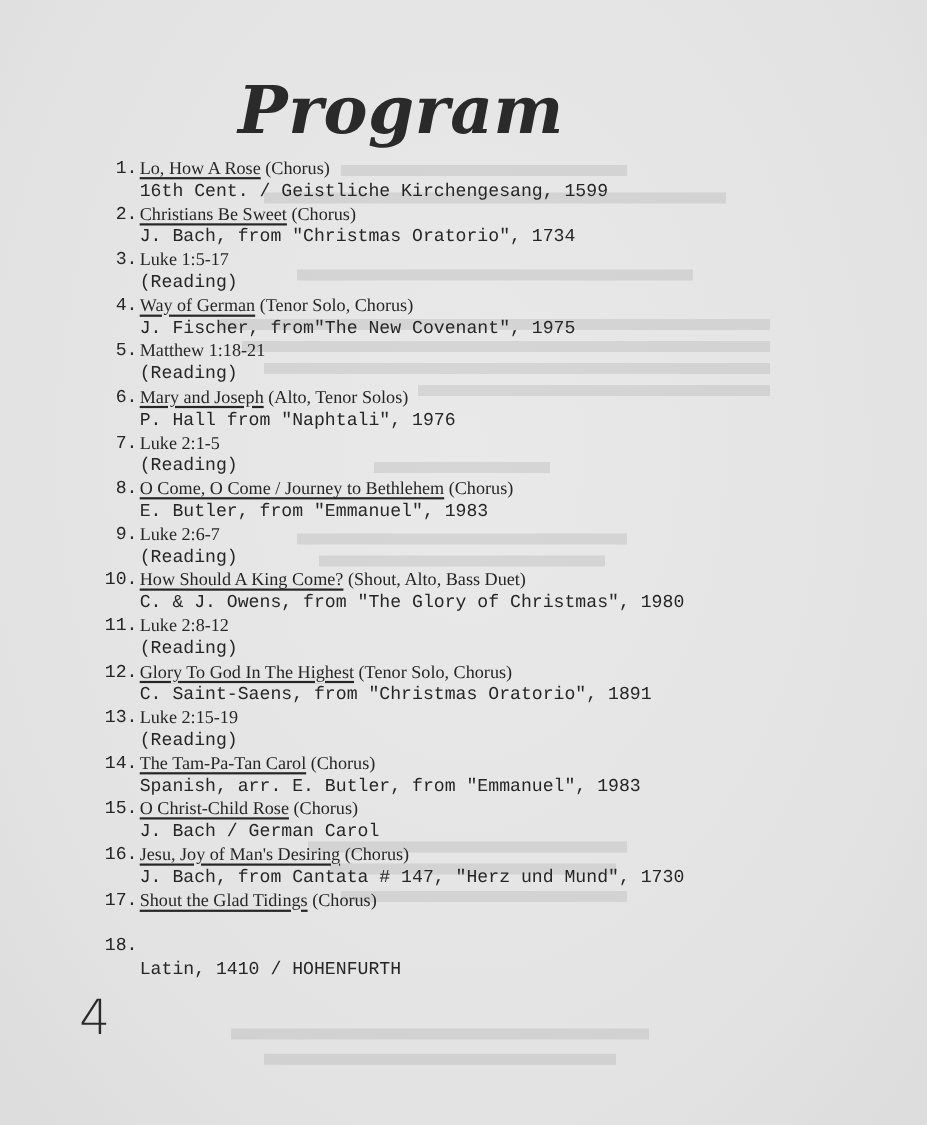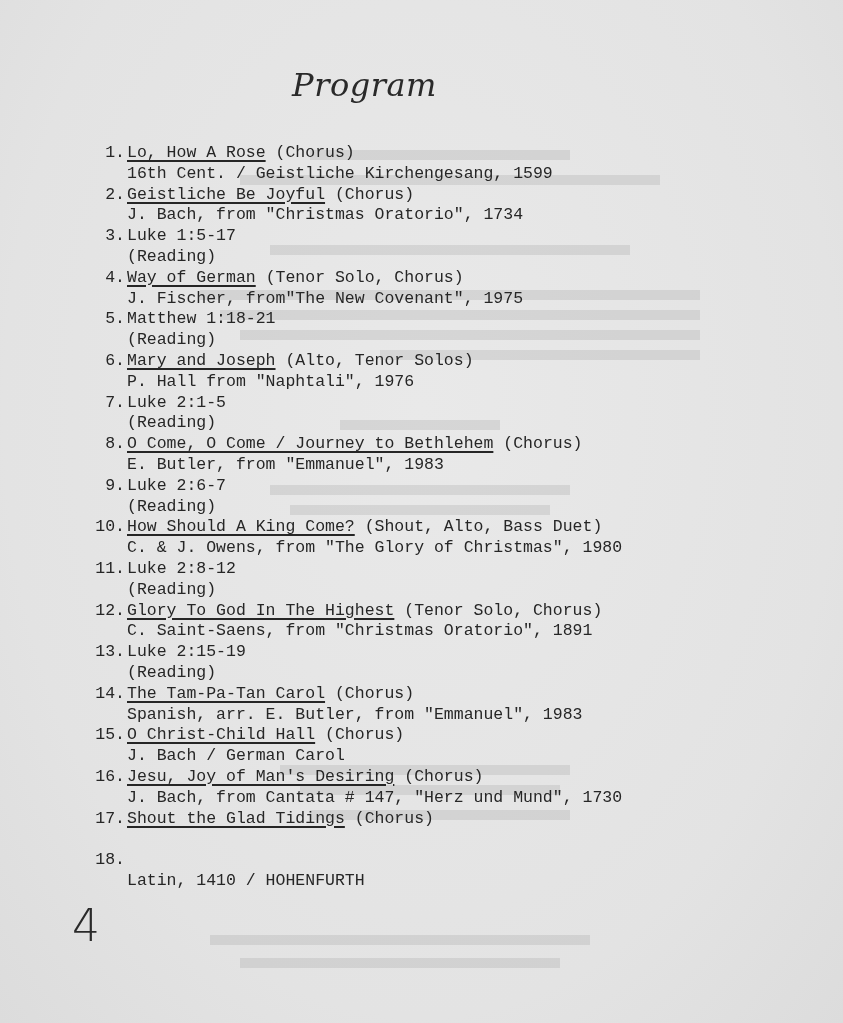--- a/index.html
+++ b/index.html
@@ -16,32 +16,32 @@
   }
   .bleed {
     position:absolute; left:160px; top:70px; width:560px; height:900px;
     opacity:0.12; pointer-events:none; filter:blur(0.6px);
     transform:scaleX(-1);
   }
   .bleed .bt { font-family:"DejaVu Serif", serif; font-size:44px; color:#555; position:absolute; top:0; left:0; }
   .bleed .bl { position:absolute; left:0; height:10px; background:#555; }
   .title {
     position:absolute; left:0; width:729px; top:66px; text-align:center;
-    font-family:"DejaVu Serif", serif; font-style:italic; font-size:32px; color:#2a2a2a;
-    letter-spacing:0.5px; padding-left:0px;
+    font-family:"DejaVu Serif", serif; font-style:italic; font-size:60px; color:#2a2a2a;
+    letter-spacing:0.5px; padding-left:0px;font-weight:bold;
   }
   .list { position:absolute; left:0; top:143px; width:843px; }
   .item { position:relative; height:41.6px; }
   .num {
     position:absolute; right:718px; top:0; text-align:right; font-size:16.5px; line-height:20.8px; white-space:pre;
   }
   .line1, .line2 {
     position:absolute; left:127px; font-size:16.5px; line-height:20.8px; white-space:pre;
   }
-  .line1 { top:0; }
+  .line1 { top:0;font-family:Liberation Serif, serif; }
   .line2 { top:20.8px;font-family:Liberation Mono, monospace; }
   .t-title { text-decoration:underline; text-decoration-thickness:1.5px; text-underline-offset:3px; }
   .footer-num {
     position:absolute; left:72px; top:900px; font-family:"DejaVu Sans", sans-serif;
     font-size:44px; color:#2a2a2a; font-weight:300;
   }
 </style>
 </head>
 <body>
 
@@ -68,21 +68,21 @@
   <div class="title">Program</div>
 
   <div class="list" id="program-list">
       <div class="item">
         <span class="num">1.</span>
         <span class="line1"><span class="t-title">Lo, How A Rose</span><span> (Chorus)</span></span>
         <span class="line2">16th Cent. / Geistliche Kirchengesang, 1599</span>
       </div>
       <div class="item">
         <span class="num">2.</span>
-        <span class="line1"><span class="t-title">Geistliche Be Joyful</span><span> (Chorus)</span></span>
+        <span class="line1"><span class="t-title">Christians Be Sweet</span><span> (Chorus)</span></span>
         <span class="line2">J. Bach, from "Christmas Oratorio", 1734</span>
       </div>
       <div class="item">
         <span class="num">3.</span>
         <span class="line1"><span>Luke 1:5-17</span></span>
         <span class="line2">(Reading)</span>
       </div>
       <div class="item">
         <span class="num">4.</span>
         <span class="line1"><span class="t-title">Way of German</span><span> (Tenor Solo, Chorus)</span></span>
@@ -133,21 +133,21 @@
         <span class="line1"><span>Luke 2:15-19</span></span>
         <span class="line2">(Reading)</span>
       </div>
       <div class="item">
         <span class="num">14.</span>
         <span class="line1"><span class="t-title">The Tam-Pa-Tan Carol</span><span> (Chorus)</span></span>
         <span class="line2">Spanish, arr. E. Butler, from "Emmanuel", 1983</span>
       </div>
       <div class="item">
         <span class="num">15.</span>
-        <span class="line1"><span class="t-title">O Christ-Child Hall</span><span> (Chorus)</span></span>
+        <span class="line1"><span class="t-title">O Christ-Child Rose</span><span> (Chorus)</span></span>
         <span class="line2">J. Bach / German Carol</span>
       </div>
       <div class="item">
         <span class="num">16.</span>
         <span class="line1"><span class="t-title">Jesu, Joy of Man's Desiring</span><span> (Chorus)</span></span>
         <span class="line2">J. Bach, from Cantata # 147, "Herz und Mund", 1730</span>
       </div>
       <div class="item">
         <span class="num">17.</span>
         <span class="line1"><span class="t-title">Shout the Glad Tidings</span><span> (Chorus)</span></span>

